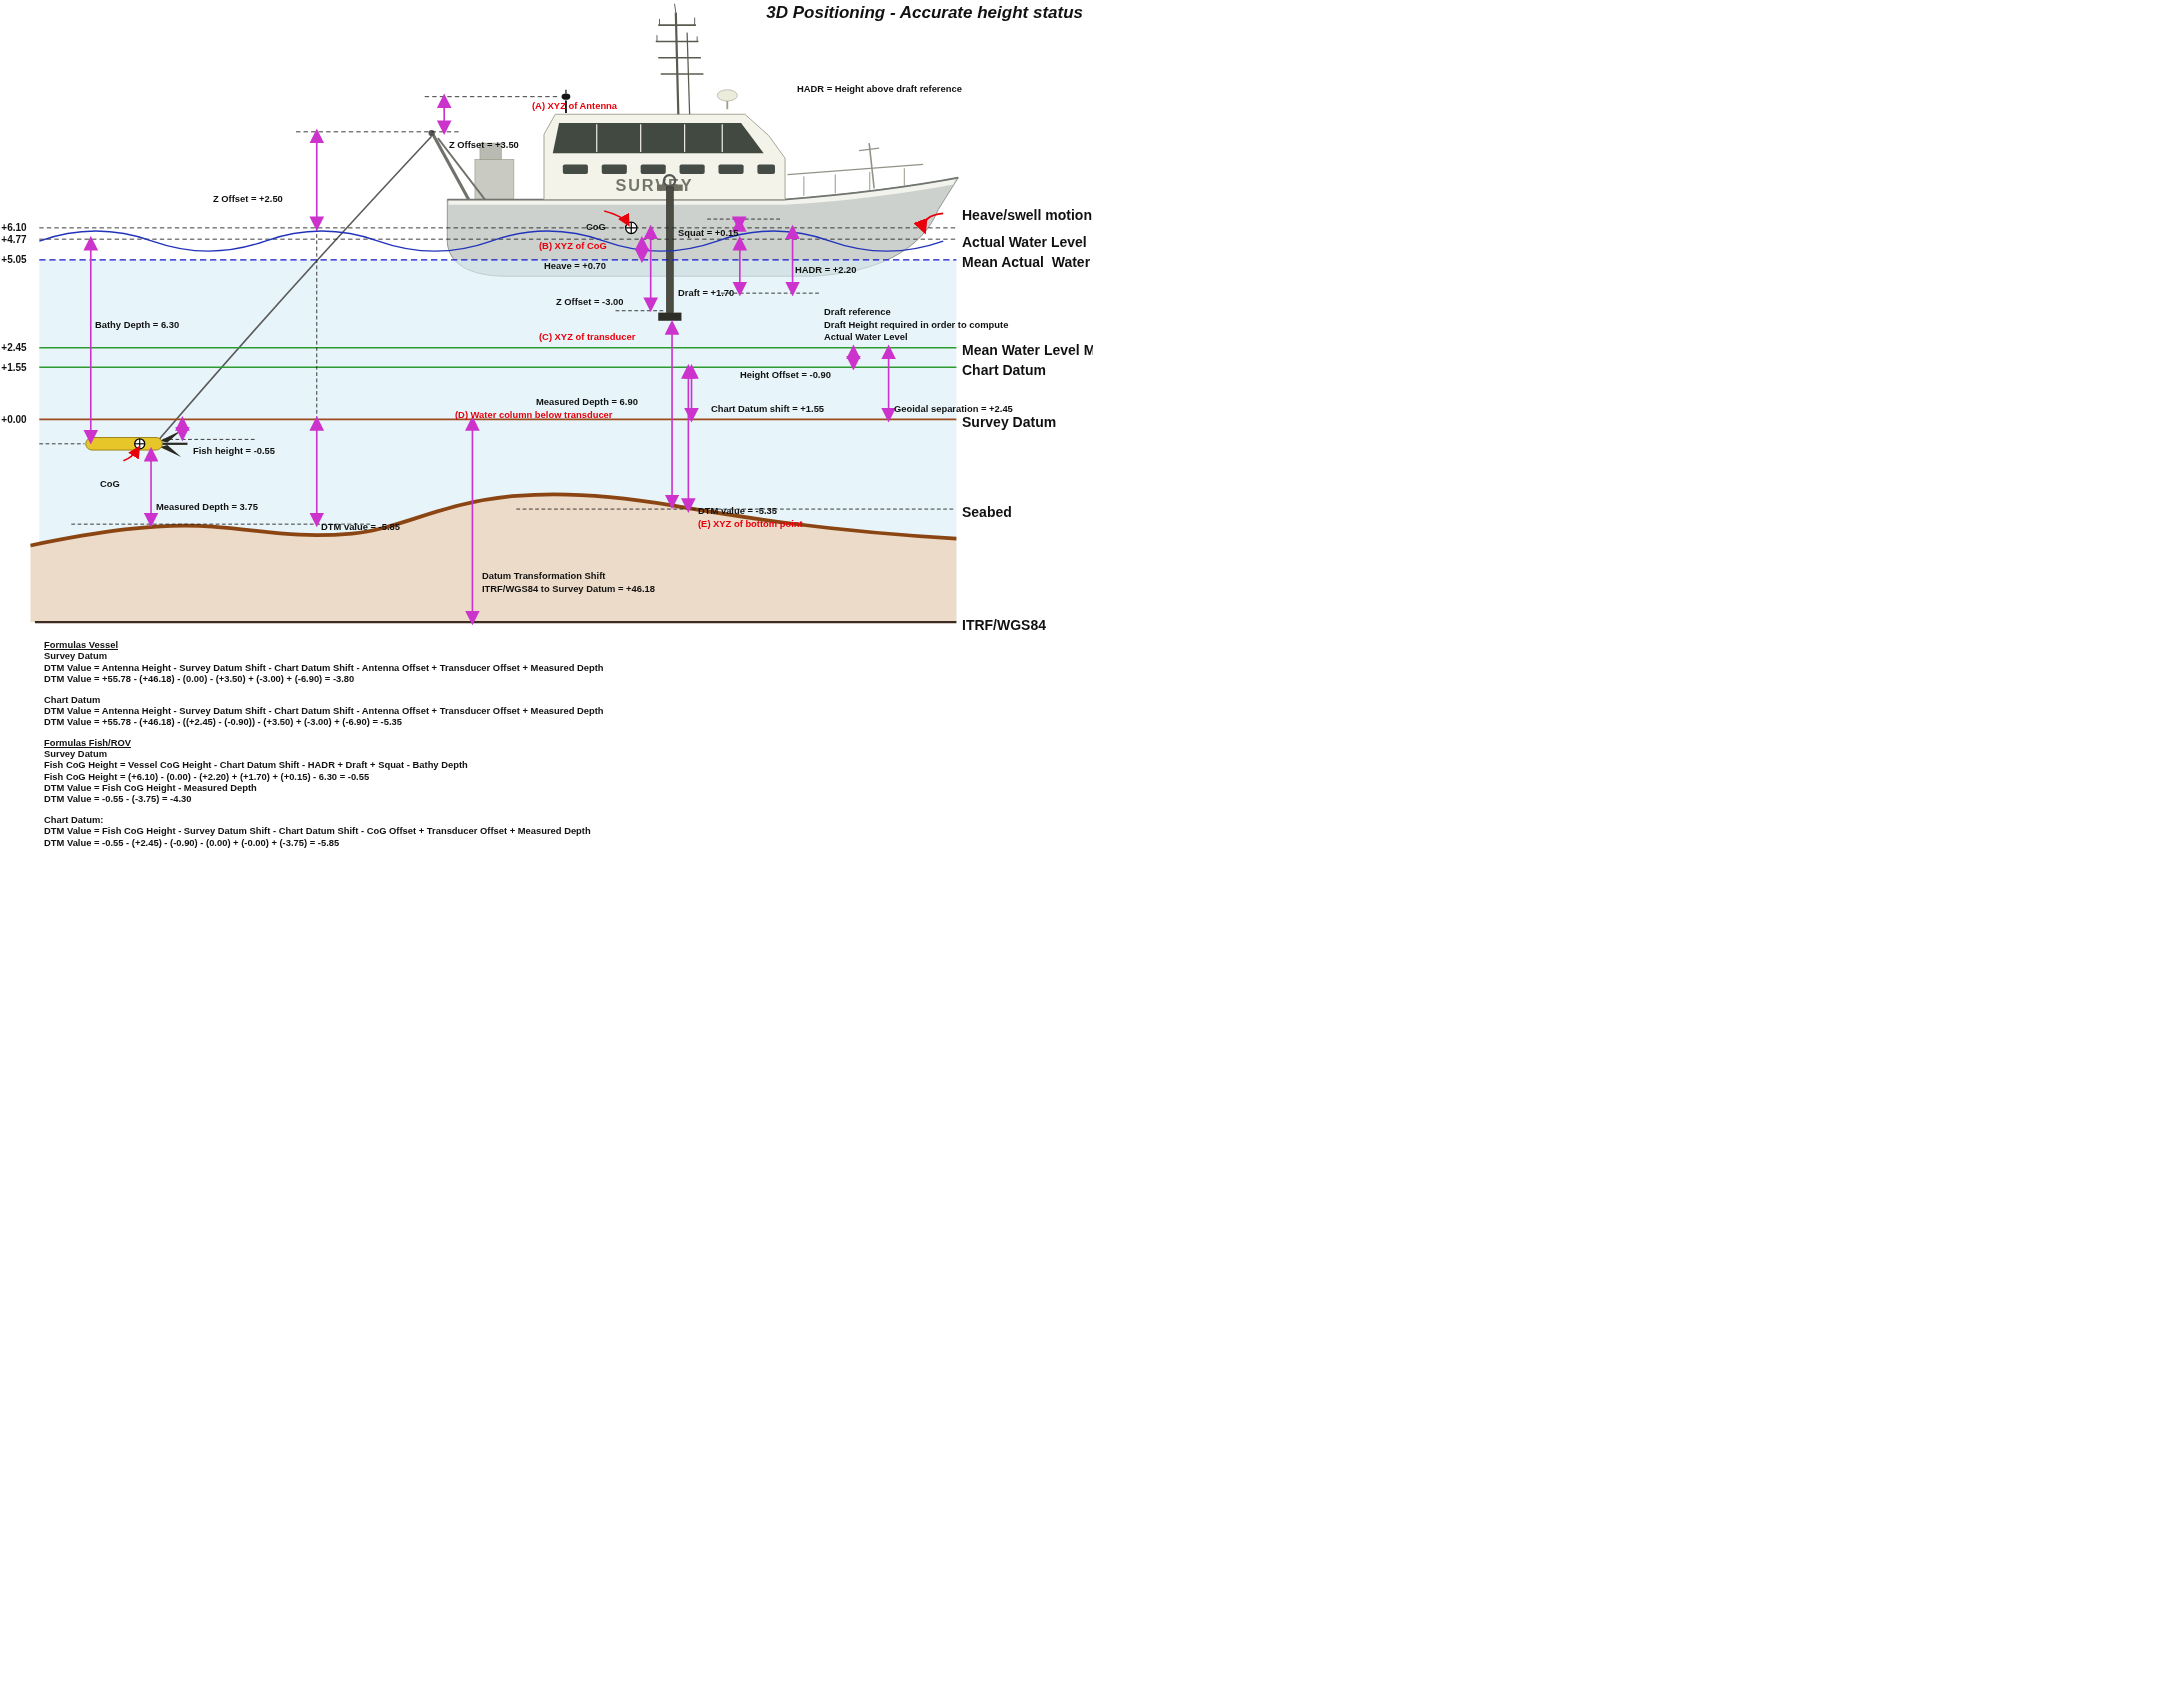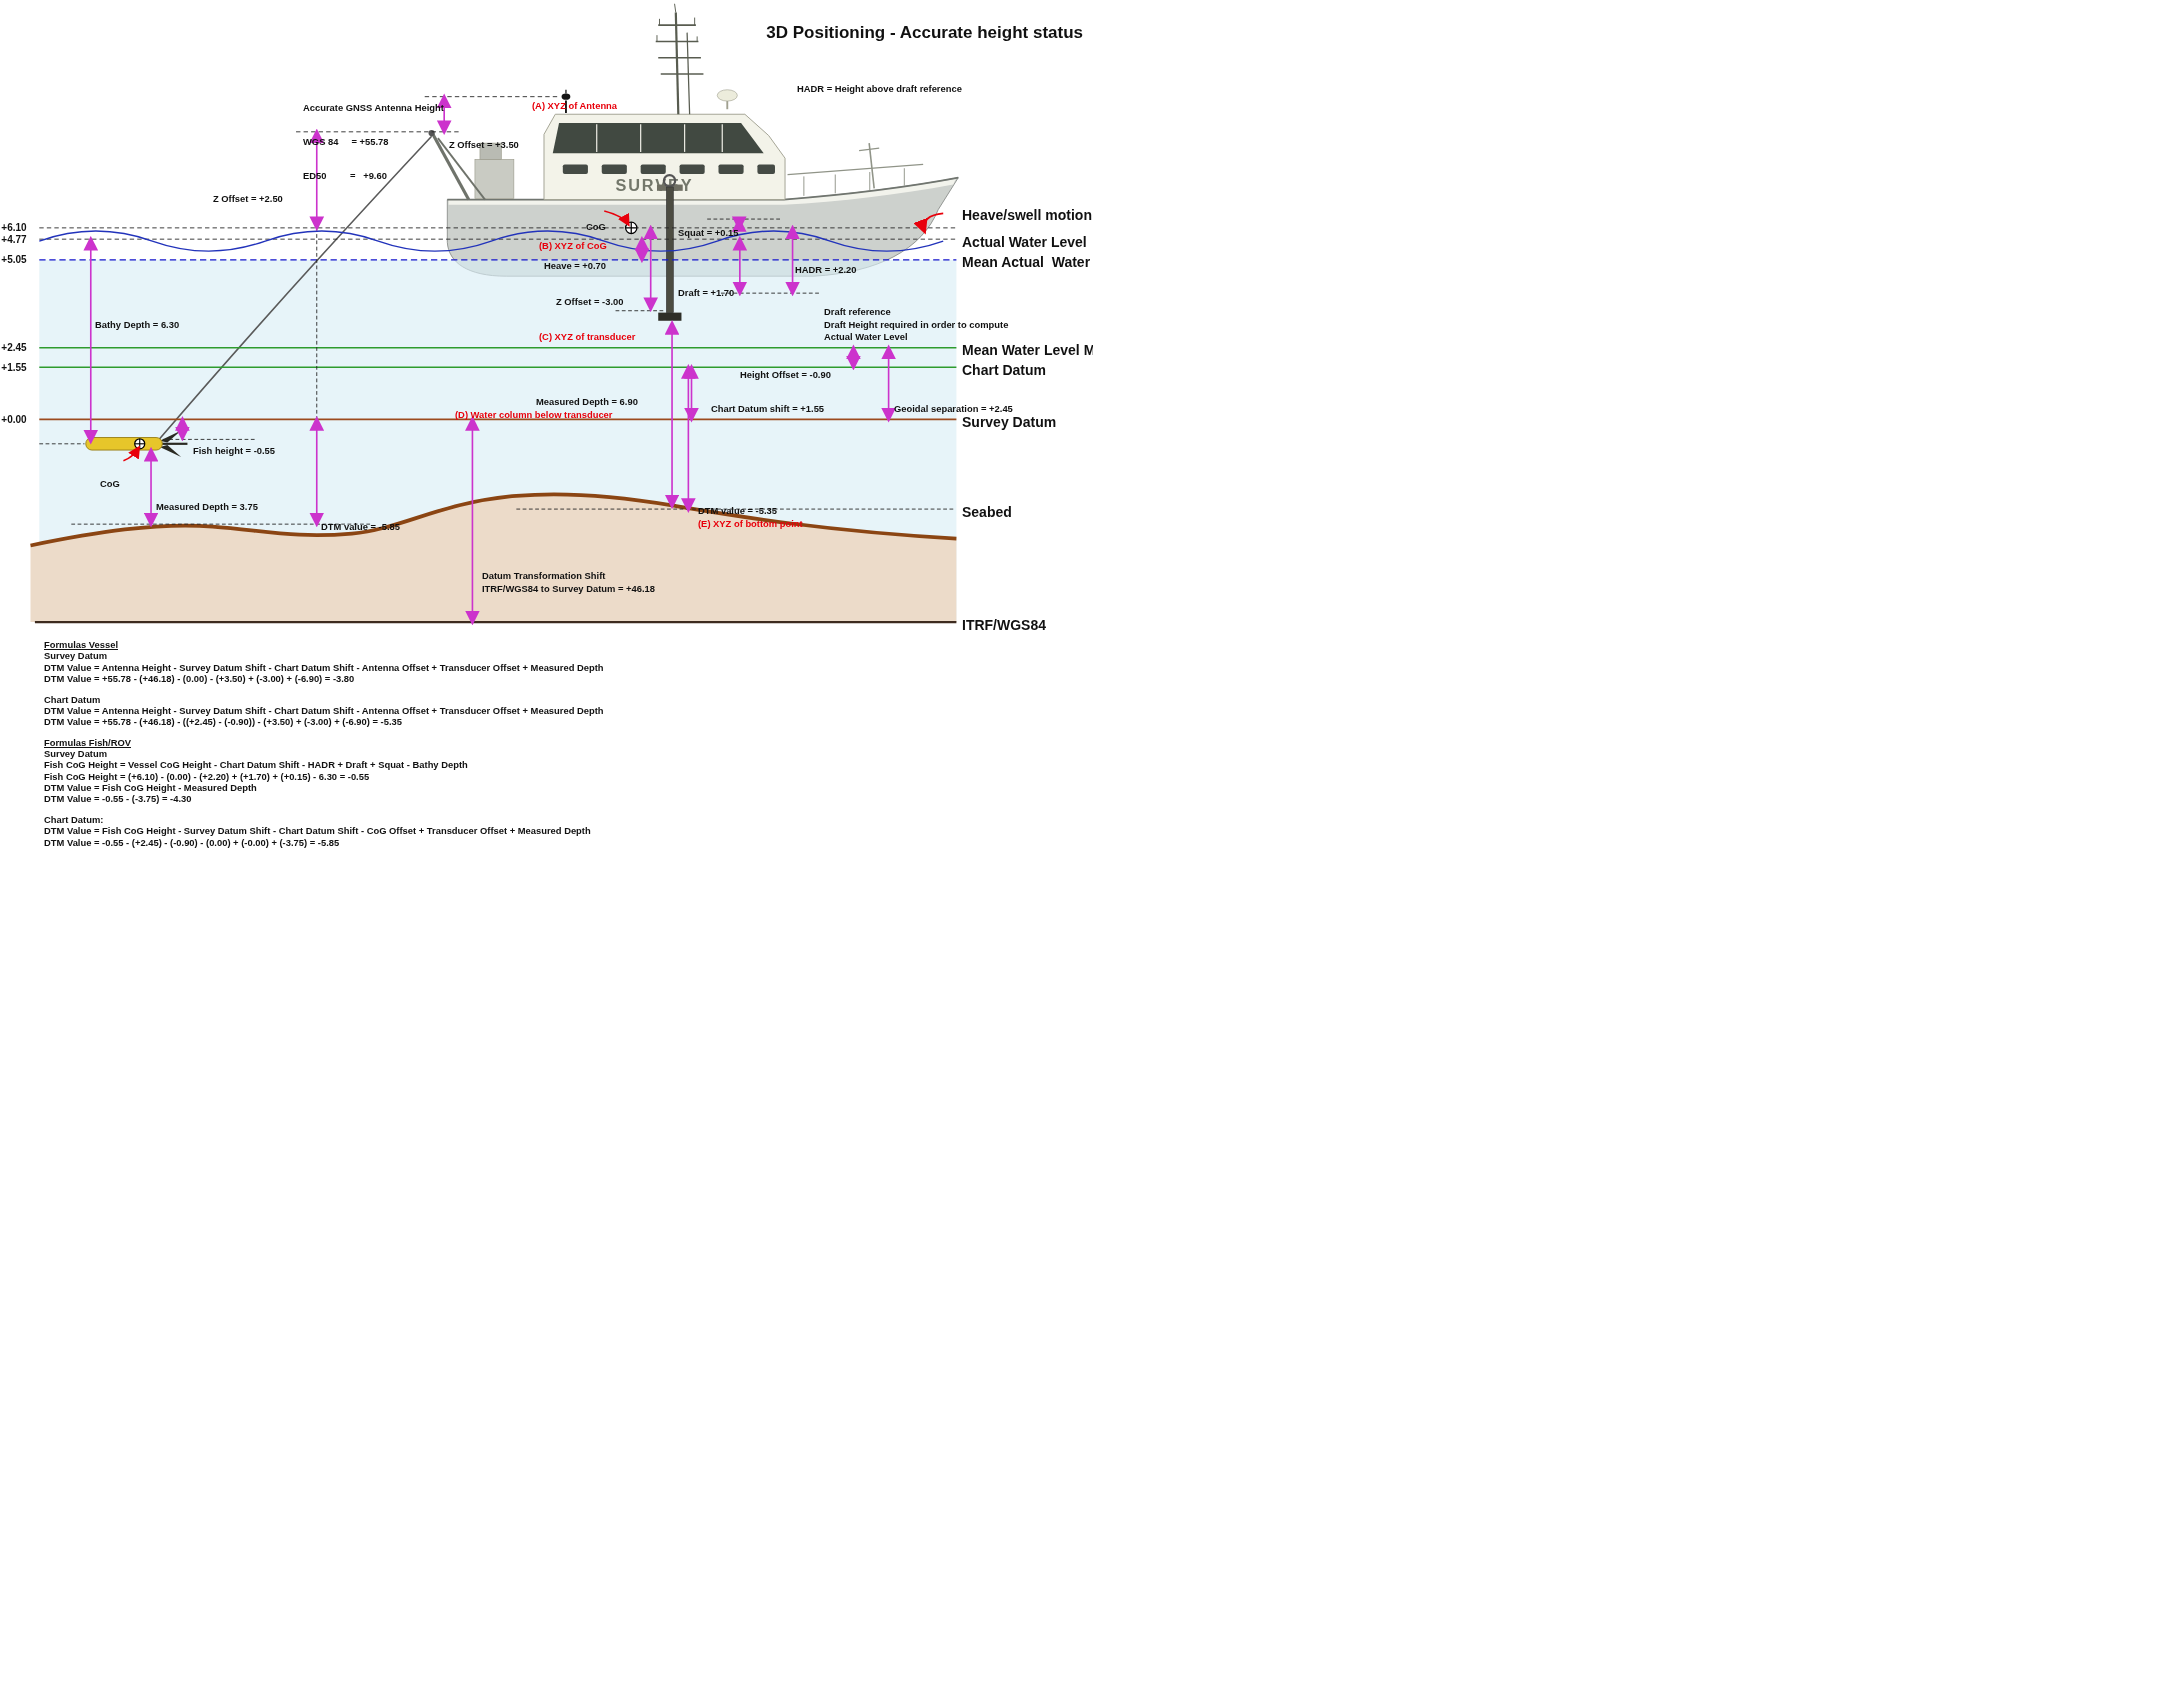--- a/index.html
+++ b/index.html
@@ -4,21 +4,21 @@
 <style>
   html,body{margin:0;padding:0;background:#fff;}
   .page{position:relative;width:1093px;height:867px;background:#fff;
         font-family:"Liberation Sans",sans-serif;color:#111;overflow:hidden;}
   svg{position:absolute;left:0;top:0;}
   .lbl{position:absolute;font-size:9.4px;font-weight:700;white-space:nowrap;color:#111;line-height:10.7px;margin-top:19px;}
   .pre{white-space:pre;}
   .red{color:#e8000b;}
   .lvl{position:absolute;left:1.3px;font-size:10px;font-weight:700;white-space:nowrap;}
   .rlbl{position:absolute;left:962px;font-size:14px;font-weight:700;white-space:pre;text-align:right;}
-  .title{position:absolute;right:10px;top:23px;font-size:17px;font-weight:700;white-space:nowrap;}
+  .title{position:absolute;right:10px;top:3px;font-size:17px;font-weight:700;white-space:nowrap;font-style:italic;}
   .blk div{line-height:12.6px;}
   .formulas{position:absolute;font-size:9.4px;font-weight:700;margin-left:11px;}
   .fl{line-height:11.3px;white-space:nowrap;}
   .fh{line-height:11.3px;text-decoration:underline;white-space:nowrap;}
   .fsp{height:9.4px;}
 </style>
 </head>
 <body>
 
 <div class="page">
@@ -178,25 +178,20 @@
   <g stroke="#e8000b" fill="none">
     <path d="M1502,340 C1480,342 1466,352 1472,368" stroke-width="3" marker-end="url(#rmE)"></path>
     <path d="M962,336 C984,342 996,350 1000,357" stroke-width="2.5" marker-end="url(#rmE)"></path>
     <path d="M196,734 C208,730 215,722 220,714" stroke-width="2.5" marker-end="url(#rmE)"></path>
   </g>
 </svg>
 
 <div class="title">3D Positioning - Accurate height status</div>
 <div class="lbl" style="left:797px;top:65px">HADR = Height above draft reference</div>
 
-<div class="lbl pre blk" style="left:303px;top:62px">
-  <div>Accurate GNSS Antenna Height</div>
-  <div>WGS 84     = +55.78</div>
-  <div>ED50         =   +9.60</div>
-</div>
 
 <div class="lbl red" style="left:532px;top:82px">(A) XYZ of Antenna</div>
 <div class="lbl" style="left:449px;top:121px">Z Offset = +3.50</div>
 <div class="lbl" style="left:213px;top:175px">Z Offset = +2.50</div>
 
 <div class="lvl" style="top:222px">+6.10</div>
 <div class="lvl" style="top:234px">+4.77</div>
 <div class="lvl" style="top:254px">+5.05</div>
 <div class="lvl" style="top:342px">+2.45</div>
 <div class="lvl" style="top:362px">+1.55</div>

